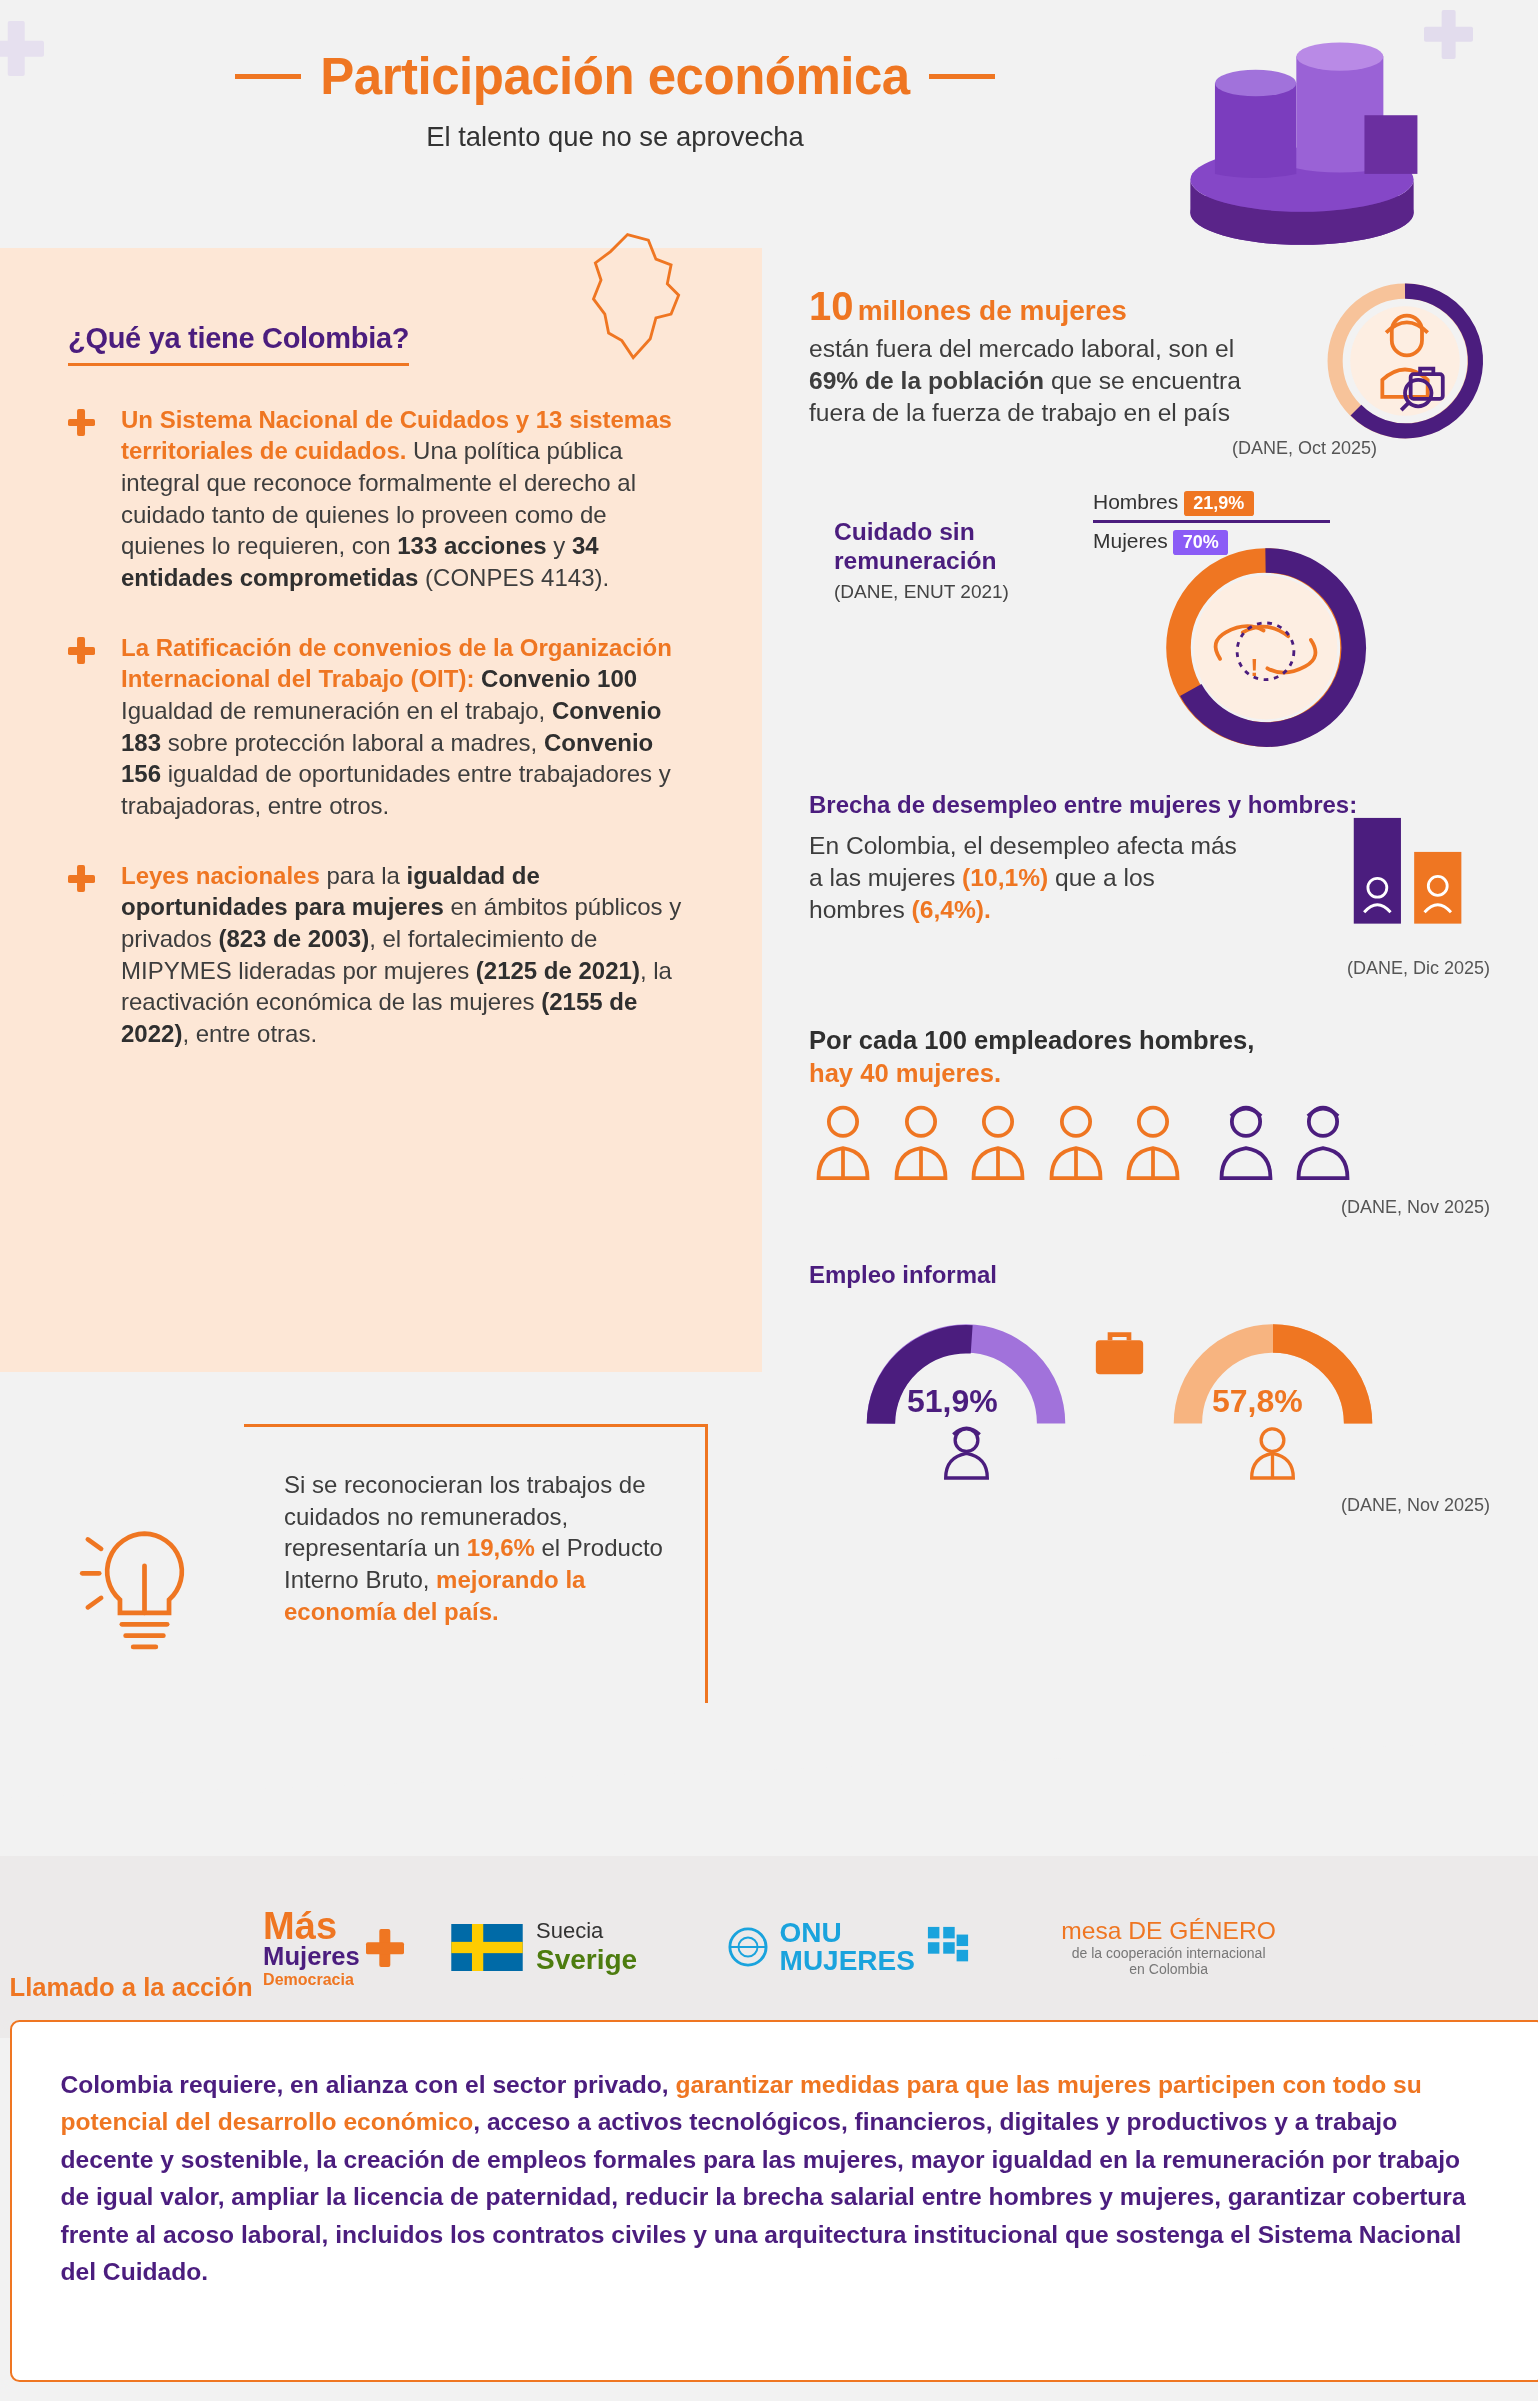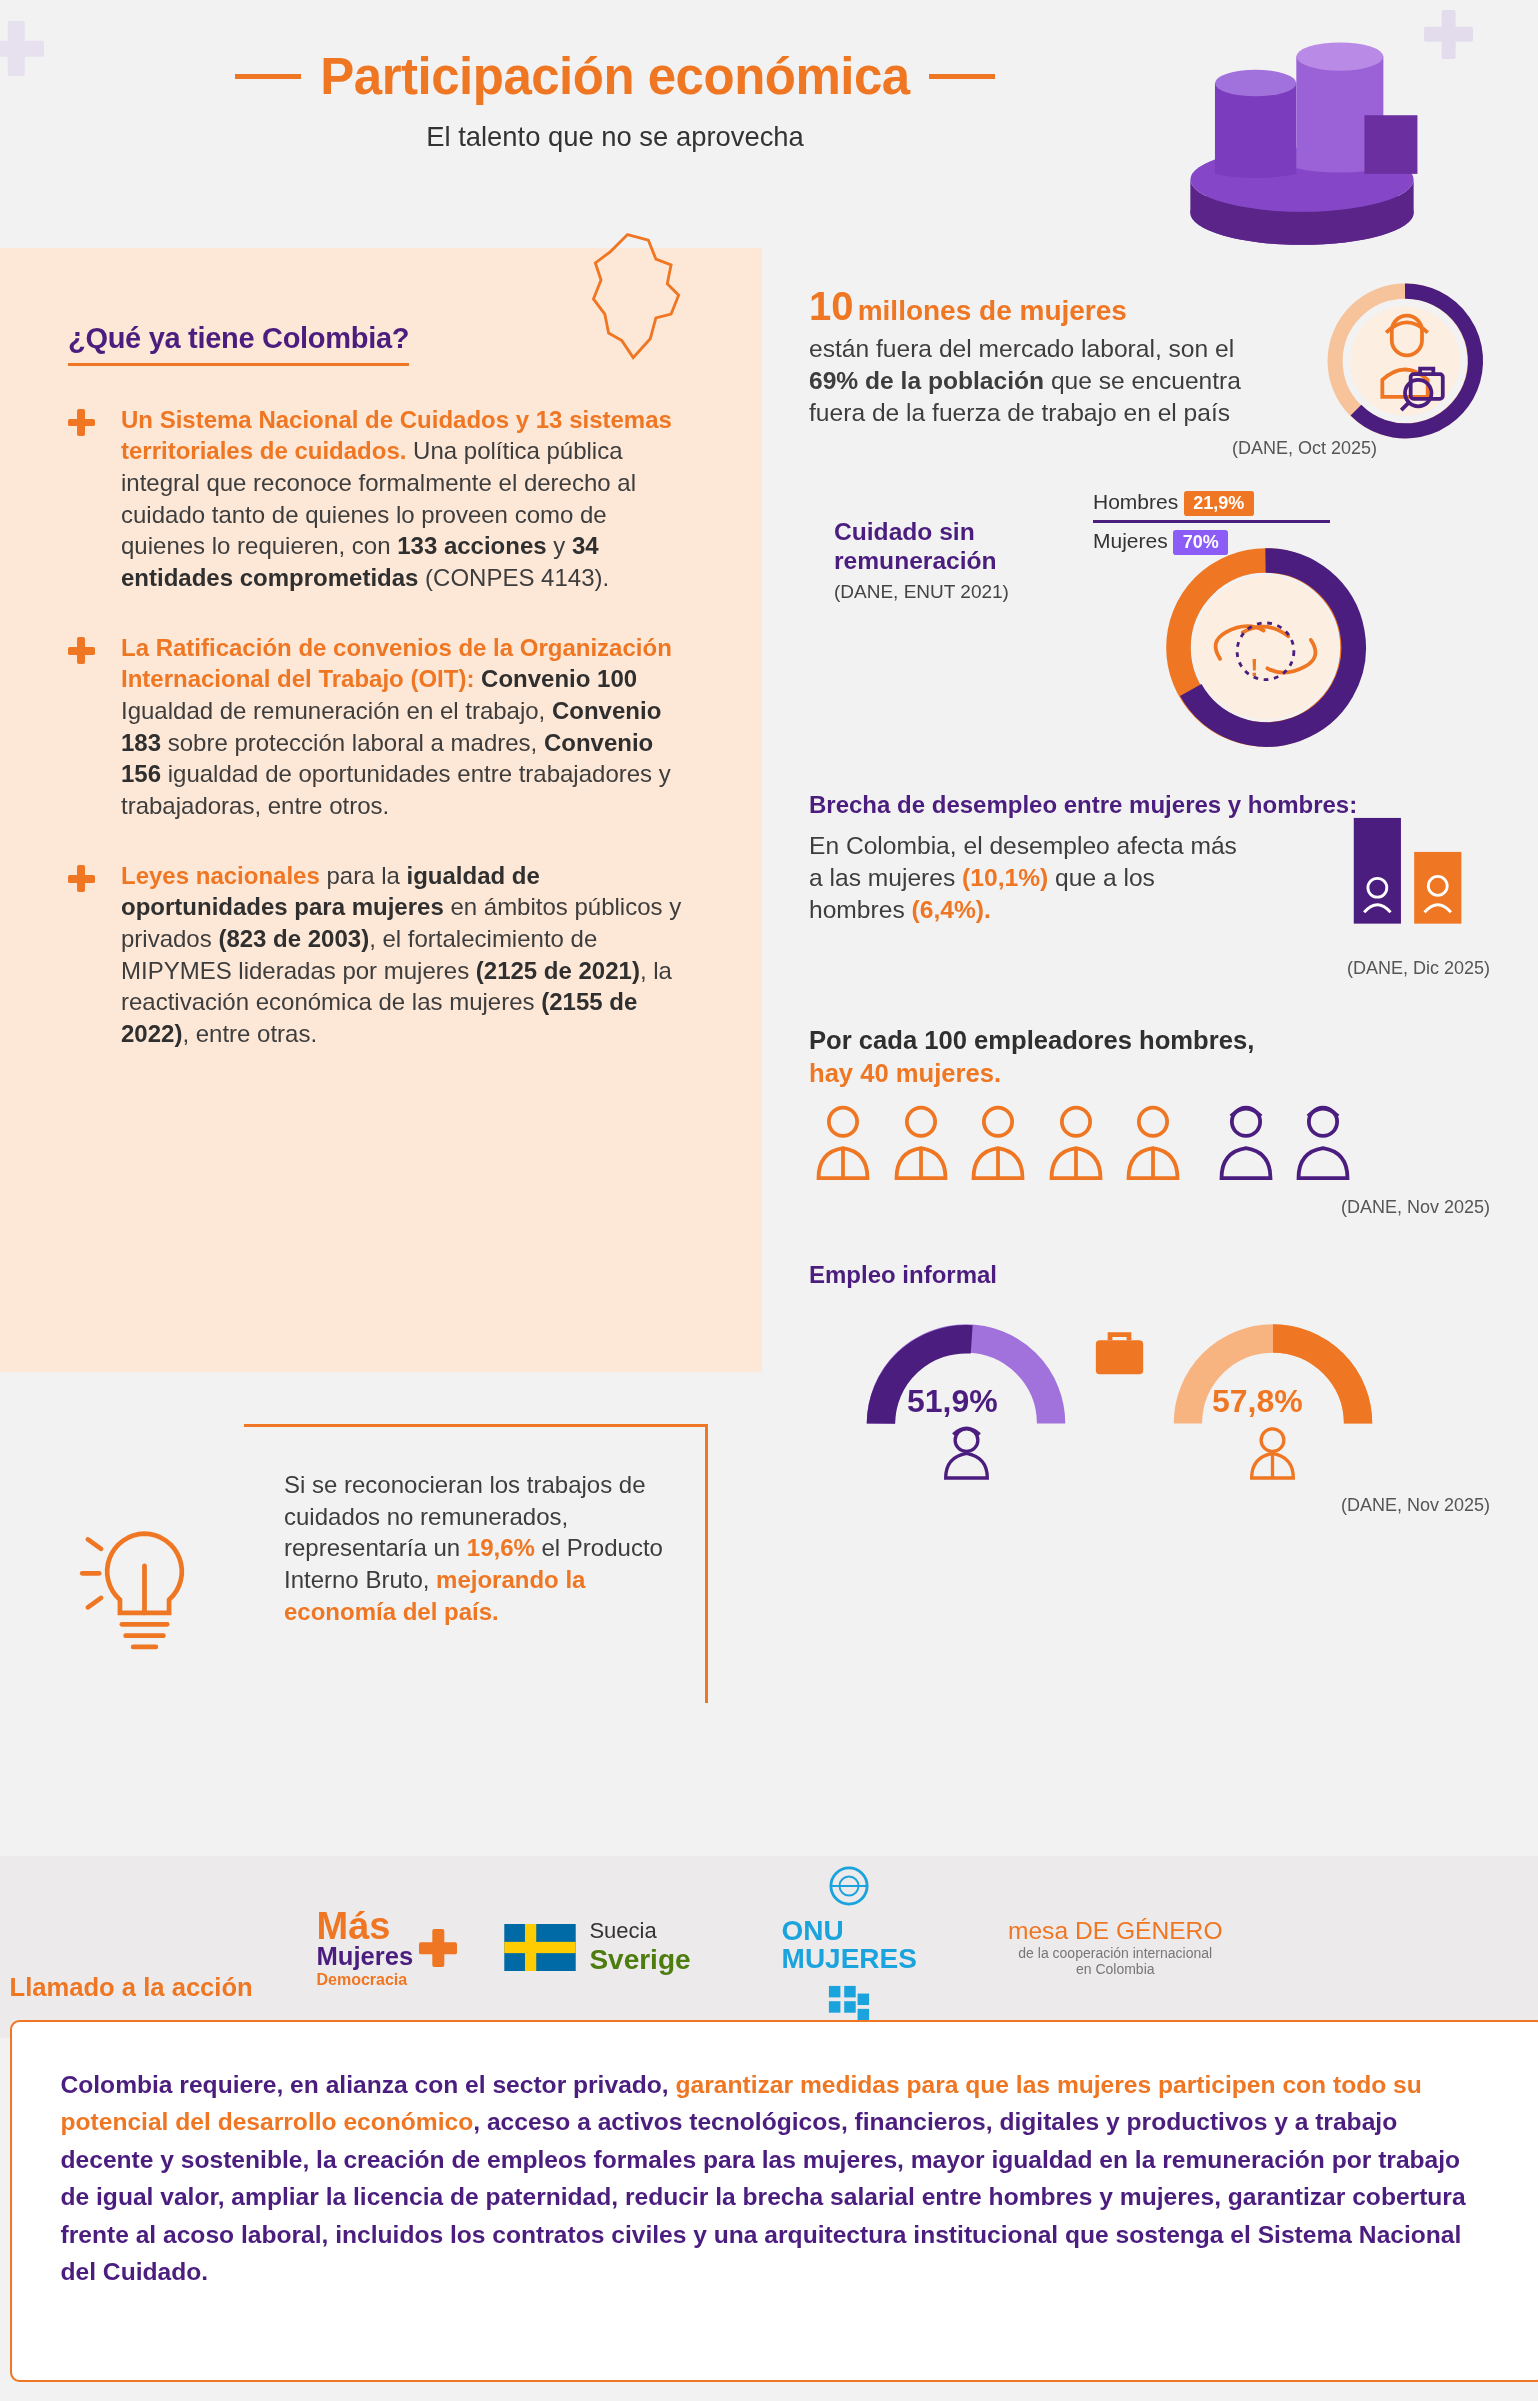--- a/index.html
+++ b/index.html
@@ -374,21 +374,21 @@
         <rect width="76" height="50" fill="#006aa7"></rect>
         <rect x="22" width="12" height="50" fill="#fecc00"></rect>
         <rect y="19" width="76" height="12" fill="#fecc00"></rect>
       </svg>
       <div style="display:flex;flex-direction:column;">
         <span style="font-size:22px;color:#333;">Suecia</span>
         <span style="font-size:28px;font-weight:bold;color:#4d7c0f;">Sverige</span>
       </div>
     </div>
 
-    <div class="logo" style="flex-direction:column;align-items:center;gap:11.4px;">
+    <div class="logo" style="flex-direction:row;align-items:center;gap:11.4px;">
       <svg width="40" height="40" viewBox="0 0 42 42">
         <circle cx="21" cy="21" r="19" fill="none" stroke="#1aa3dd" stroke-width="3"></circle>
         <circle cx="21" cy="21" r="10" fill="none" stroke="#1aa3dd" stroke-width="2"></circle>
         <line x1="2" y1="21" x2="40" y2="21" stroke="#1aa3dd" stroke-width="2"></line>
       </svg>
       <div style="display:flex;flex-direction:column;">
         <span style="font-size:28px;font-weight:bold;color:#1aa3dd;line-height:1;">ONU</span>
         <span style="font-size:28px;font-weight:bold;color:#1aa3dd;line-height:1;">MUJERES</span>
       </div>
       <svg width="44" height="44" viewBox="0 0 46 46">

